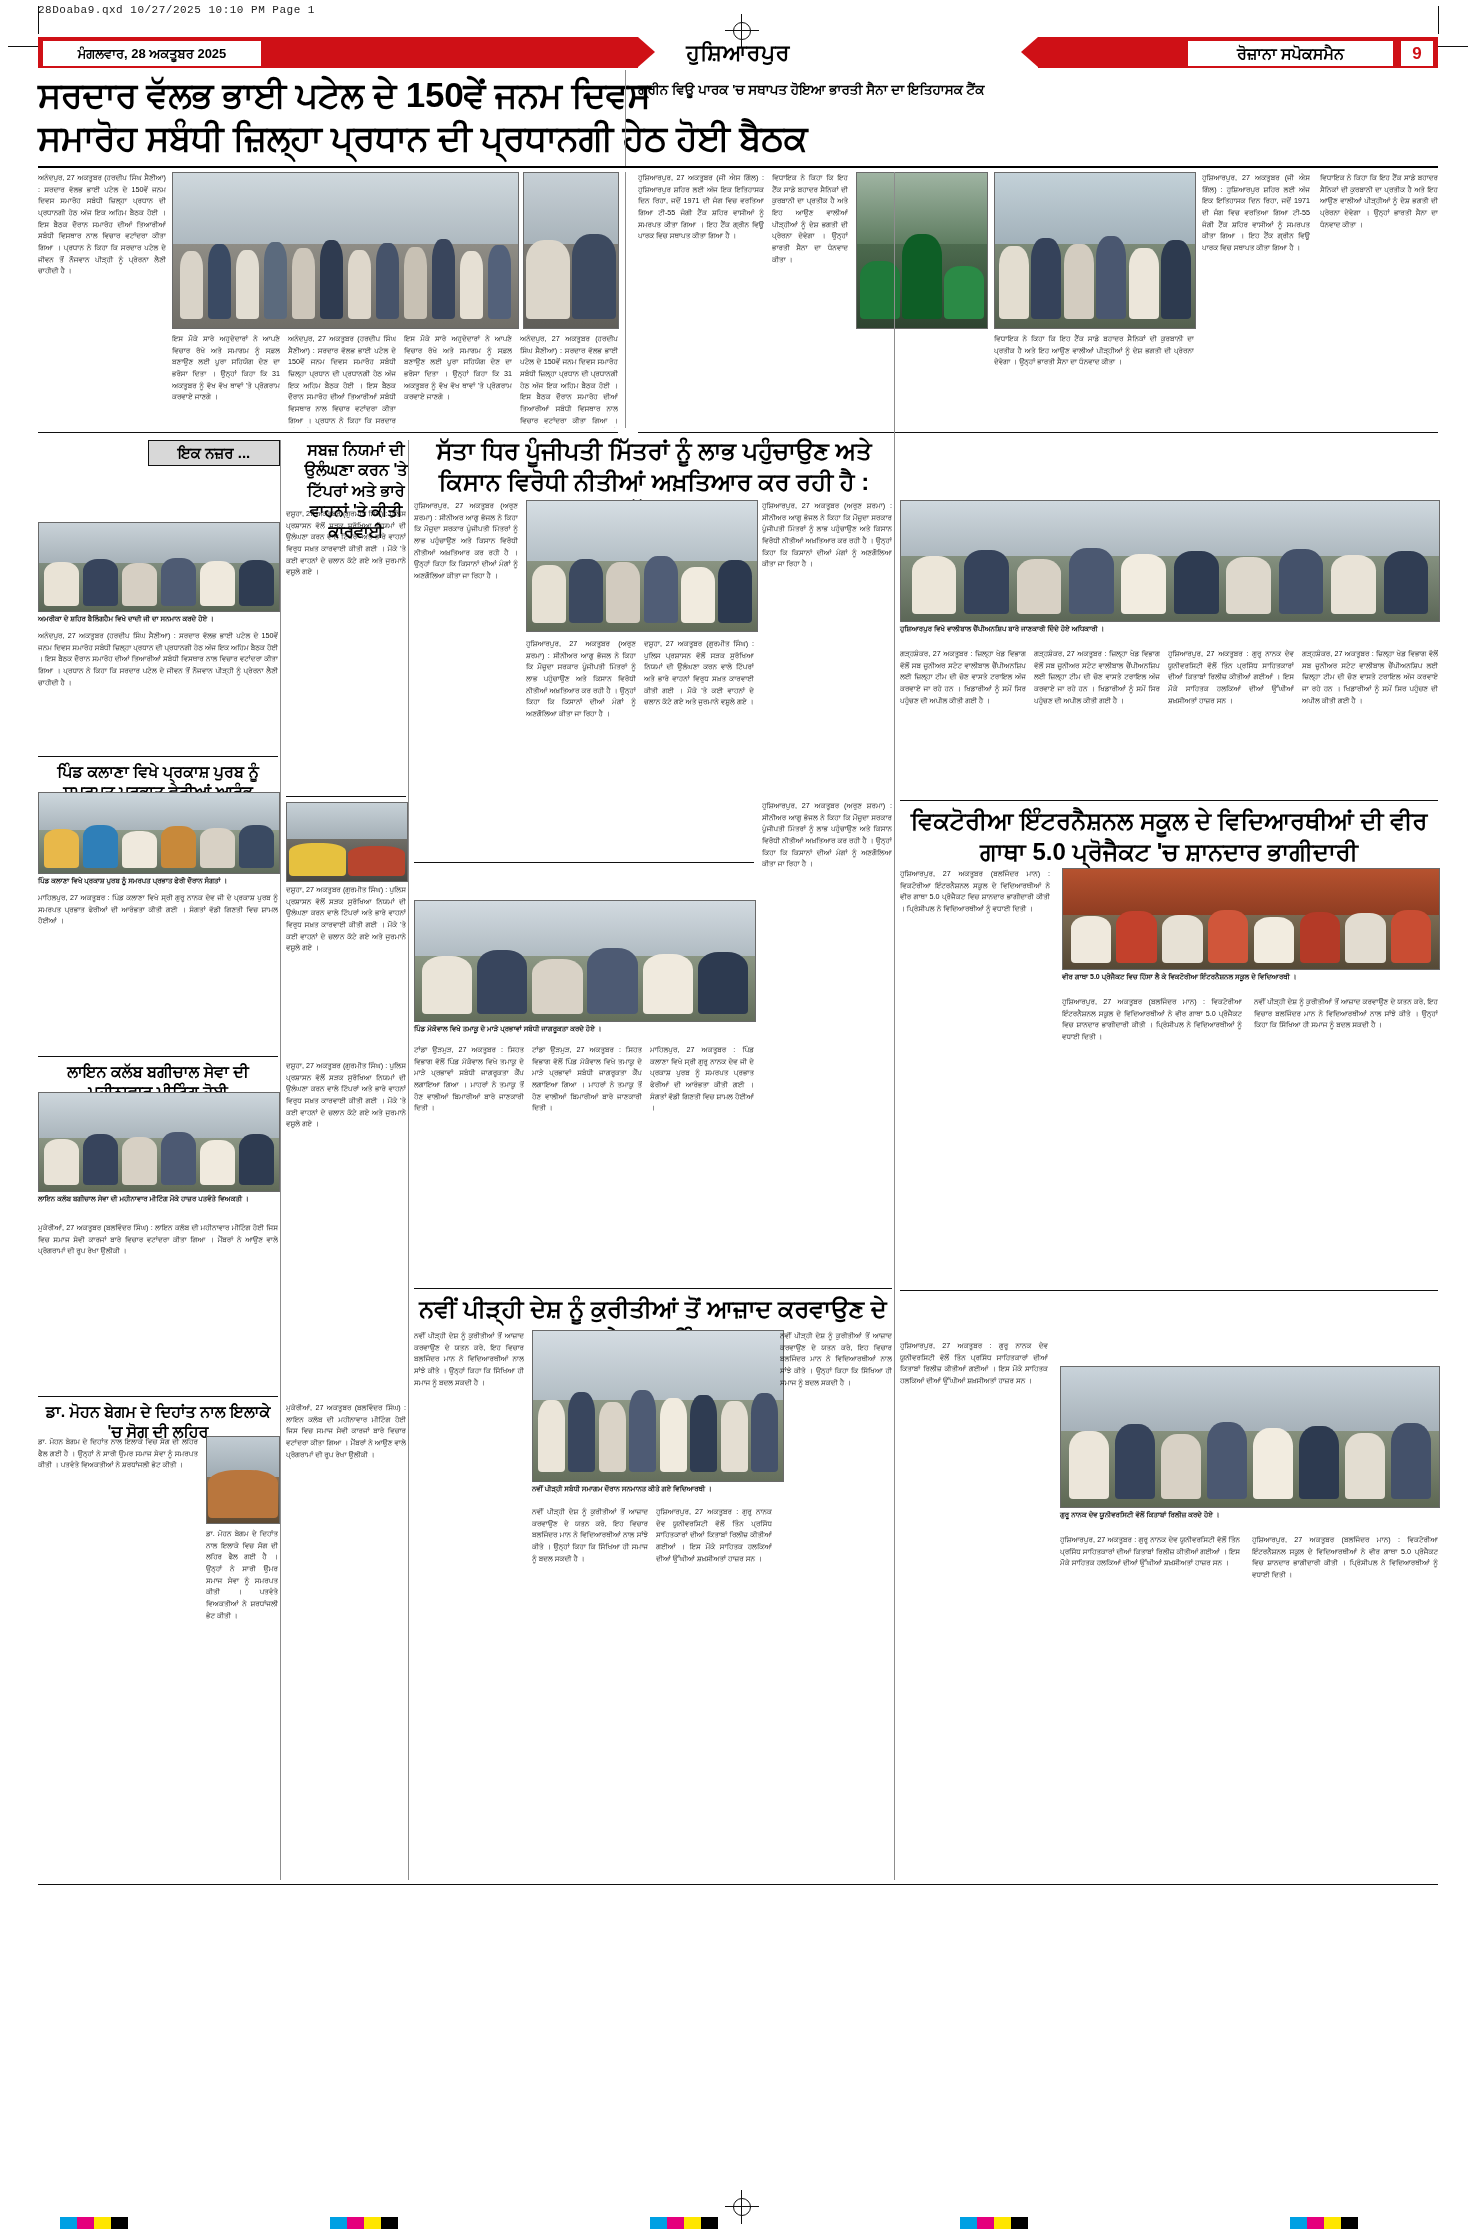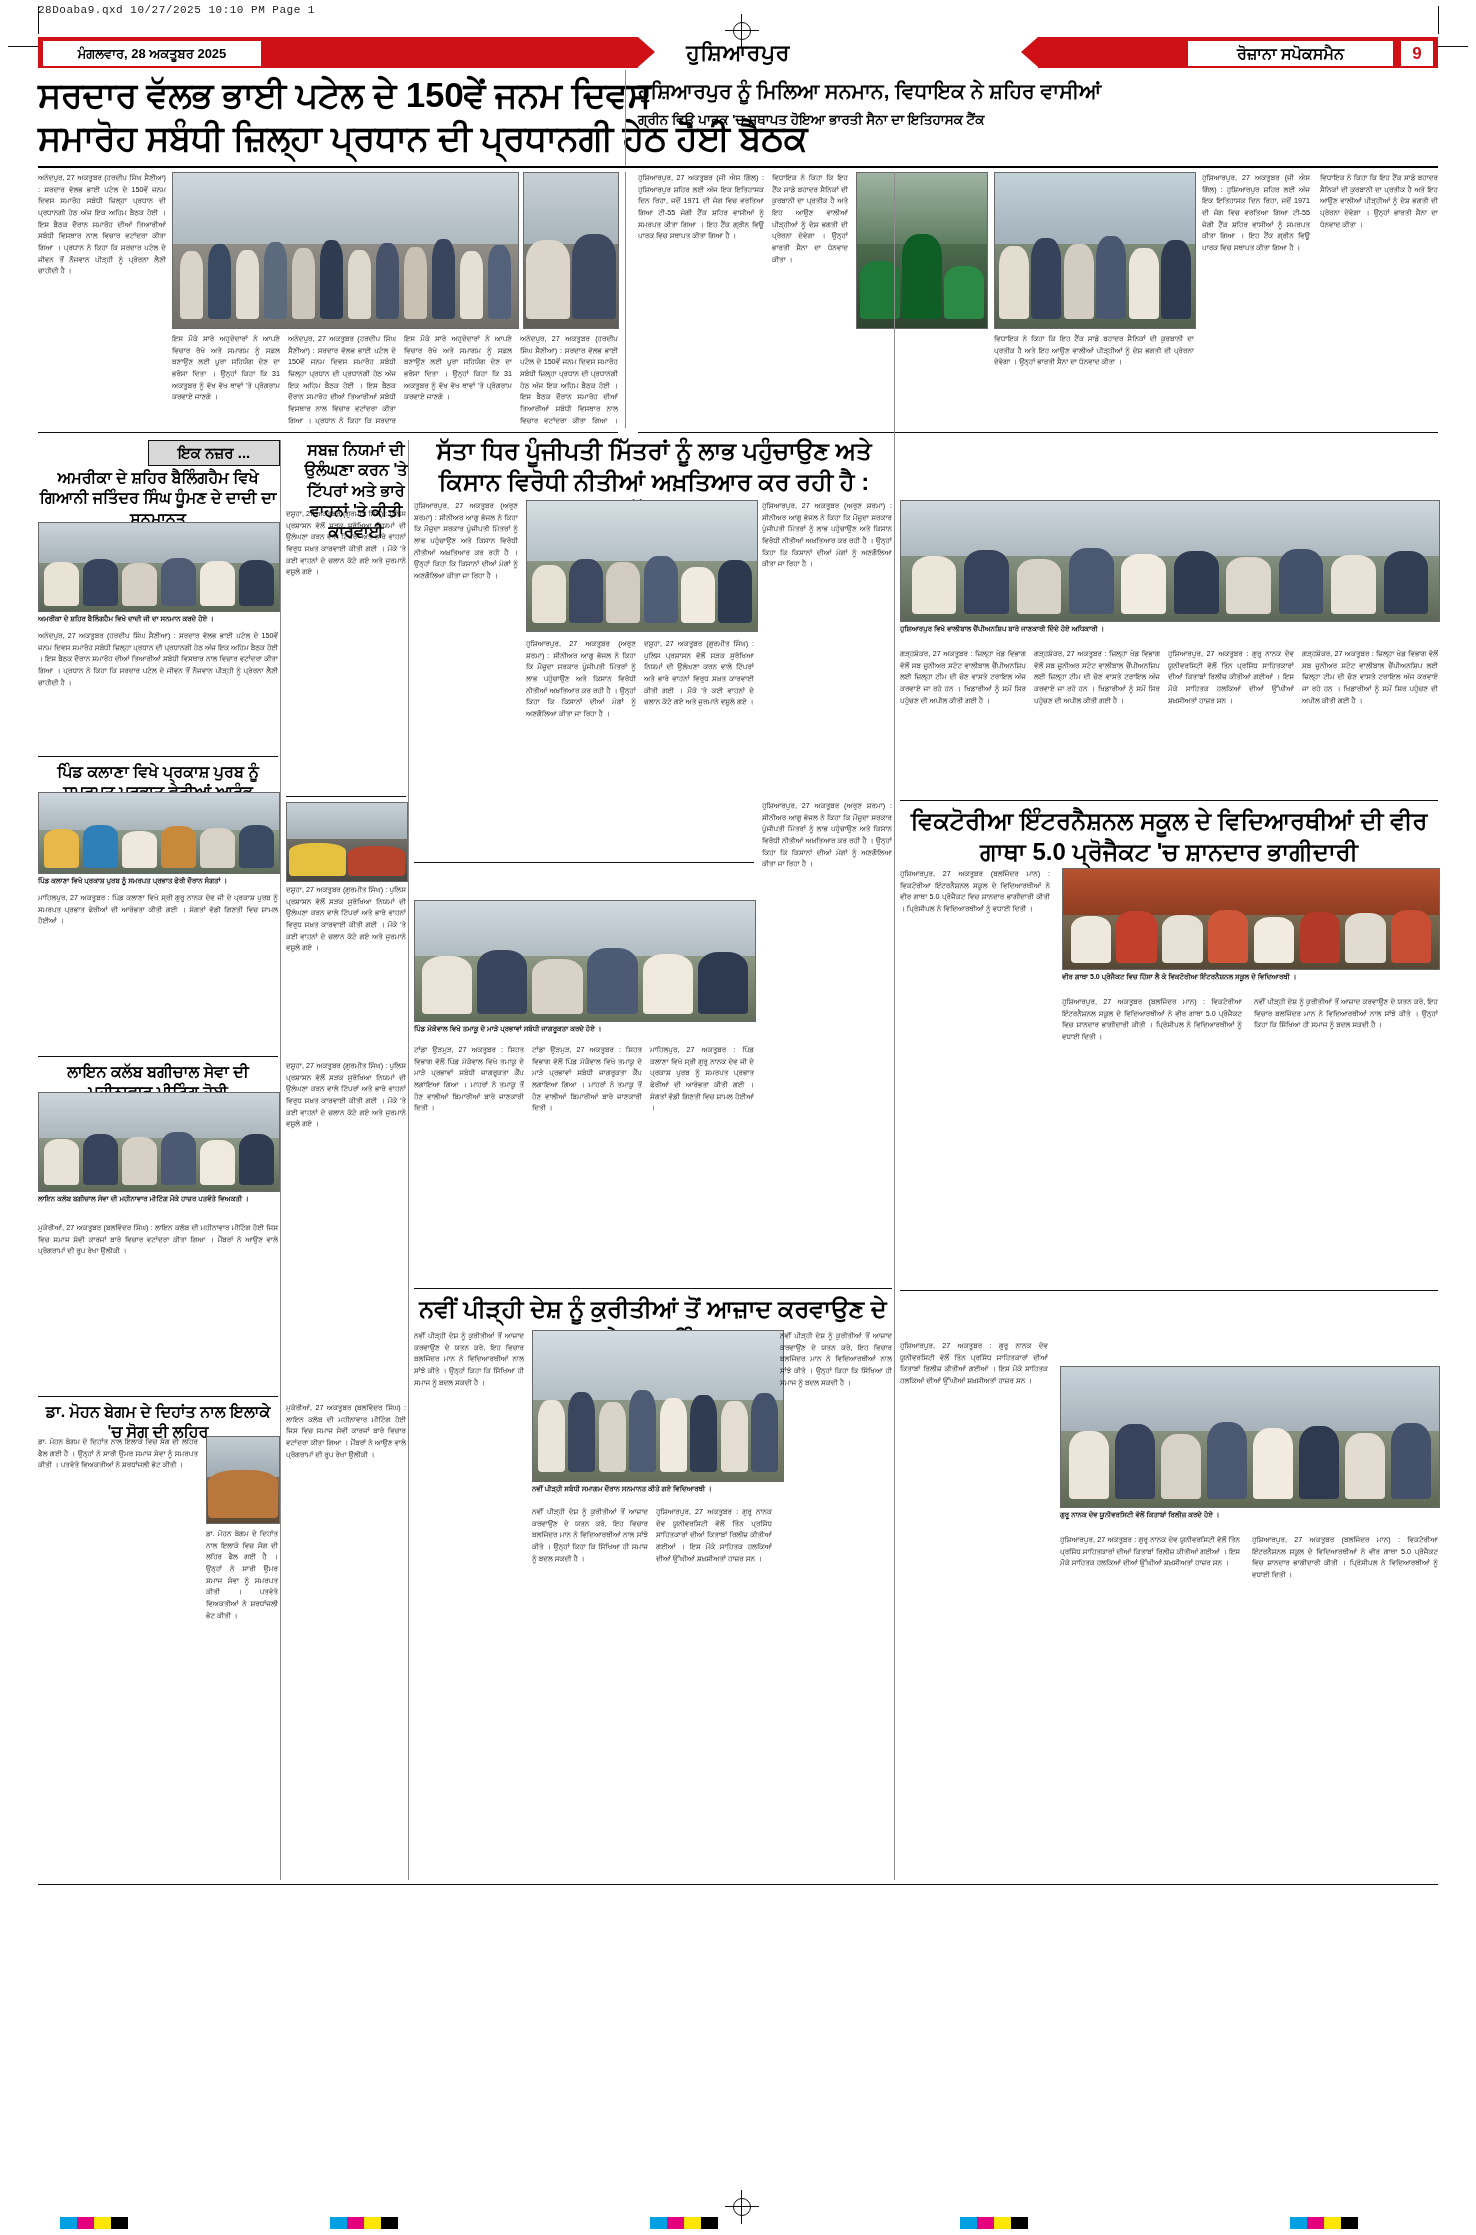--- a/index.html
+++ b/index.html
@@ -87,21 +87,20 @@
     <div class="mh-date">ਮੰਗਲਵਾਰ, 28 ਅਕਤੂਬਰ 2025</div>
     <div class="mh-brand">ਰੋਜ਼ਾਨਾ ਸਪੋਕਸਮੈਨ</div>
     <div class="mh-pageno">9</div>
   </div>
 
   <div class="hl-left">
     <div class="l1">ਸਰਦਾਰ ਵੱਲਭ ਭਾਈ ਪਟੇਲ ਦੇ 150ਵੇਂ ਜਨਮ ਦਿਵਸ</div>
     <div class="l2">ਸਮਾਰੋਹ ਸਬੰਧੀ ਜ਼ਿਲ੍ਹਾ ਪ੍ਰਧਾਨ ਦੀ ਪ੍ਰਧਾਨਗੀ ਹੇਠ ਹੋਈ ਬੈਠਕ</div>
   </div>
   <div class="hl-right">
-    <div class="r">ਹੁਸ਼ਿਆਰਪੁਰ ਨੂੰ ਮਿਲਿਆ ਸਨਮਾਨ, ਵਿਧਾਇਕ ਨੇ ਸ਼ਹਿਰ ਵਾਸੀਆਂ</div>
     <div class="rsub">ਗ੍ਰੀਨ ਵਿਊ ਪਾਰਕ 'ਚ ਸਥਾਪਤ ਹੋਇਆ ਭਾਰਤੀ ਸੈਨਾ ਦਾ ਇਤਿਹਾਸਕ ਟੈਂਕ</div>
   </div>
   <div class="rule" style="left:38px;top:166px;width:1400px;height:2px;"></div>
   <div class="vline" style="left:625px;top:70px;height:96px;"></div>
 
   <div class="col" style="left:38px;top:172px;width:128px;height:255px;">ਅਨੰਦਪੁਰ, 27 ਅਕਤੂਬਰ (ਹਰਦੀਪ ਸਿੰਘ ਸੈਣੀਆ) : ਸਰਦਾਰ ਵੱਲਭ ਭਾਈ ਪਟੇਲ ਦੇ 150ਵੇਂ ਜਨਮ ਦਿਵਸ ਸਮਾਰੋਹ ਸਬੰਧੀ ਜ਼ਿਲ੍ਹਾ ਪ੍ਰਧਾਨ ਦੀ ਪ੍ਰਧਾਨਗੀ ਹੇਠ ਅੱਜ ਇਕ ਅਹਿਮ ਬੈਠਕ ਹੋਈ । ਇਸ ਬੈਠਕ ਦੌਰਾਨ ਸਮਾਰੋਹ ਦੀਆਂ ਤਿਆਰੀਆਂ ਸਬੰਧੀ ਵਿਸਥਾਰ ਨਾਲ ਵਿਚਾਰ ਵਟਾਂਦਰਾ ਕੀਤਾ ਗਿਆ । ਪ੍ਰਧਾਨ ਨੇ ਕਿਹਾ ਕਿ ਸਰਦਾਰ ਪਟੇਲ ਦੇ ਜੀਵਨ ਤੋਂ ਨੌਜਵਾਨ ਪੀੜ੍ਹੀ ਨੂੰ ਪ੍ਰੇਰਨਾ ਲੈਣੀ ਚਾਹੀਦੀ ਹੈ ।</div>
 
   <div class="photo" style="left:172px;top:172px;width:345px;height:155px;">
     <div class="sky" style="background:linear-gradient(#cfd8dd,#aeb9c0);"></div>
     <div class="ground" style="background:linear-gradient(#8f8d86,#6f6d67);"></div>
@@ -159,23 +158,20 @@
   </div>
   <div class="col" style="left:994px;top:333px;width:200px;height:95px;">ਵਿਧਾਇਕ ਨੇ ਕਿਹਾ ਕਿ ਇਹ ਟੈਂਕ ਸਾਡੇ ਬਹਾਦਰ ਸੈਨਿਕਾਂ ਦੀ ਕੁਰਬਾਨੀ ਦਾ ਪ੍ਰਤੀਕ ਹੈ ਅਤੇ ਇਹ ਆਉਣ ਵਾਲੀਆਂ ਪੀੜ੍ਹੀਆਂ ਨੂੰ ਦੇਸ਼ ਭਗਤੀ ਦੀ ਪ੍ਰੇਰਨਾ ਦੇਵੇਗਾ । ਉਨ੍ਹਾਂ ਭਾਰਤੀ ਸੈਨਾ ਦਾ ਧੰਨਵਾਦ ਕੀਤਾ ।</div>
   <div class="col" style="left:1202px;top:172px;width:108px;height:256px;">ਹੁਸ਼ਿਆਰਪੁਰ, 27 ਅਕਤੂਬਰ (ਜੀ ਐਸ ਗਿੱਲ) : ਹੁਸ਼ਿਆਰਪੁਰ ਸ਼ਹਿਰ ਲਈ ਅੱਜ ਇਕ ਇਤਿਹਾਸਕ ਦਿਨ ਰਿਹਾ, ਜਦੋਂ 1971 ਦੀ ਜੰਗ ਵਿਚ ਵਰਤਿਆ ਗਿਆ ਟੀ-55 ਜੰਗੀ ਟੈਂਕ ਸ਼ਹਿਰ ਵਾਸੀਆਂ ਨੂੰ ਸਮਰਪਤ ਕੀਤਾ ਗਿਆ । ਇਹ ਟੈਂਕ ਗ੍ਰੀਨ ਵਿਊ ਪਾਰਕ ਵਿਚ ਸਥਾਪਤ ਕੀਤਾ ਗਿਆ ਹੈ ।</div>
   <div class="col" style="left:1320px;top:172px;width:118px;height:256px;">ਵਿਧਾਇਕ ਨੇ ਕਿਹਾ ਕਿ ਇਹ ਟੈਂਕ ਸਾਡੇ ਬਹਾਦਰ ਸੈਨਿਕਾਂ ਦੀ ਕੁਰਬਾਨੀ ਦਾ ਪ੍ਰਤੀਕ ਹੈ ਅਤੇ ਇਹ ਆਉਣ ਵਾਲੀਆਂ ਪੀੜ੍ਹੀਆਂ ਨੂੰ ਦੇਸ਼ ਭਗਤੀ ਦੀ ਪ੍ਰੇਰਨਾ ਦੇਵੇਗਾ । ਉਨ੍ਹਾਂ ਭਾਰਤੀ ਸੈਨਾ ਦਾ ਧੰਨਵਾਦ ਕੀਤਾ ।</div>
 
   <div class="hline" style="left:38px;top:432px;width:580px;"></div>
   <div class="hline" style="left:638px;top:432px;width:800px;"></div>
 
   <div class="greybox" style="left:148px;top:440px;width:130px;height:24px;">ਇਕ ਨਜ਼ਰ ...</div>
 
-  <div class="sechead" style="left:38px;top:468px;width:240px;">
-    <div class="t sm">ਅਮਰੀਕਾ ਦੇ ਸ਼ਹਿਰ ਬੈਲਿੰਗਹੈਮ ਵਿਖੇ ਗਿਆਨੀ ਜਤਿੰਦਰ ਸਿੰਘ ਧੂੰਮਣ ਦੇ ਦਾਦੀ ਦਾ ਸਨਮਾਨਤ</div>
-  </div>
   <div class="photo" style="left:38px;top:522px;width:240px;height:88px;">
     <div class="sky" style="background:linear-gradient(#c9d2d8,#a7b2b9);"></div>
     <div class="ground" style="background:linear-gradient(#7f8c7e,#5a6656);"></div>
     <div class="row">
       <i style="height:80%;background:#e9e3d6;"></i>
         <i style="height:86%;background:#37445c;"></i>
       <i style="height:78%;background:#d6cfc3;"></i>
         <i style="height:88%;background:#4e5b73;"></i>
       <i style="height:82%;background:#efe9dd;"></i>
         <i style="height:84%;background:#2f3c52;"></i>

